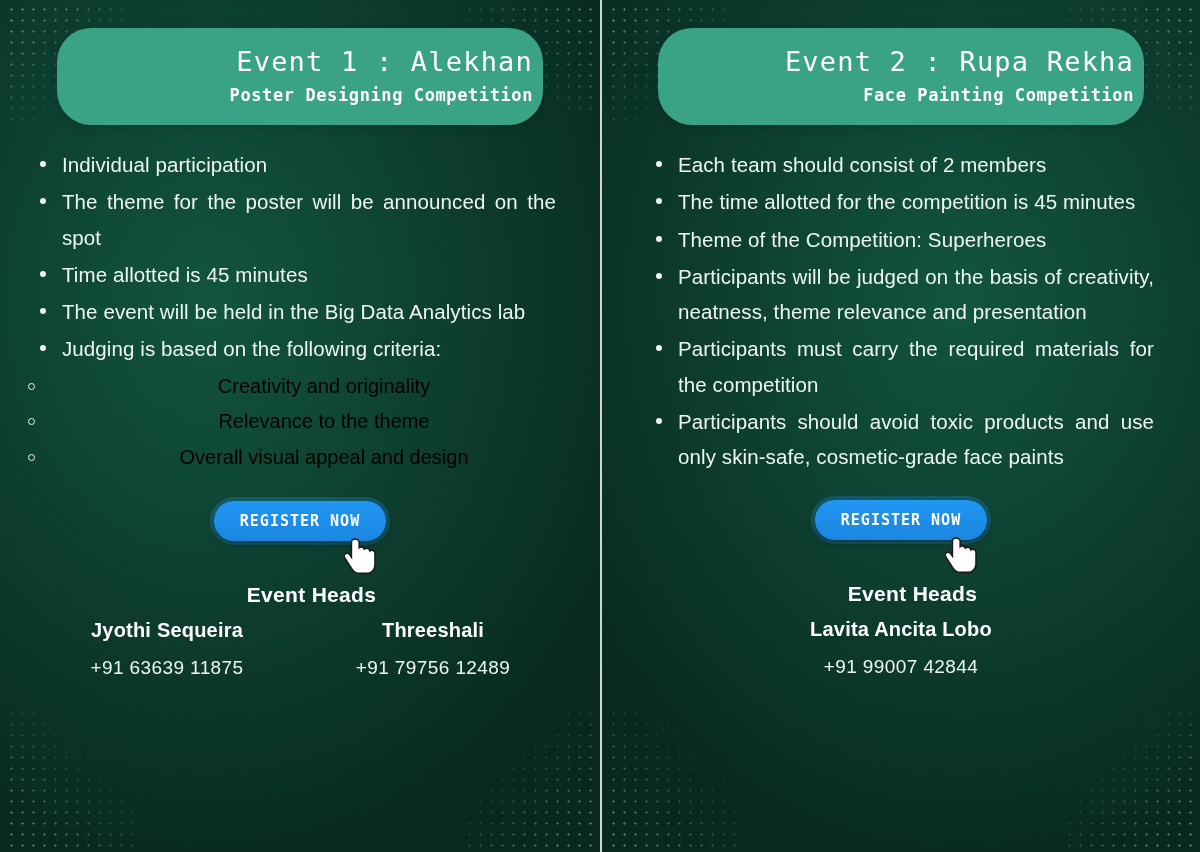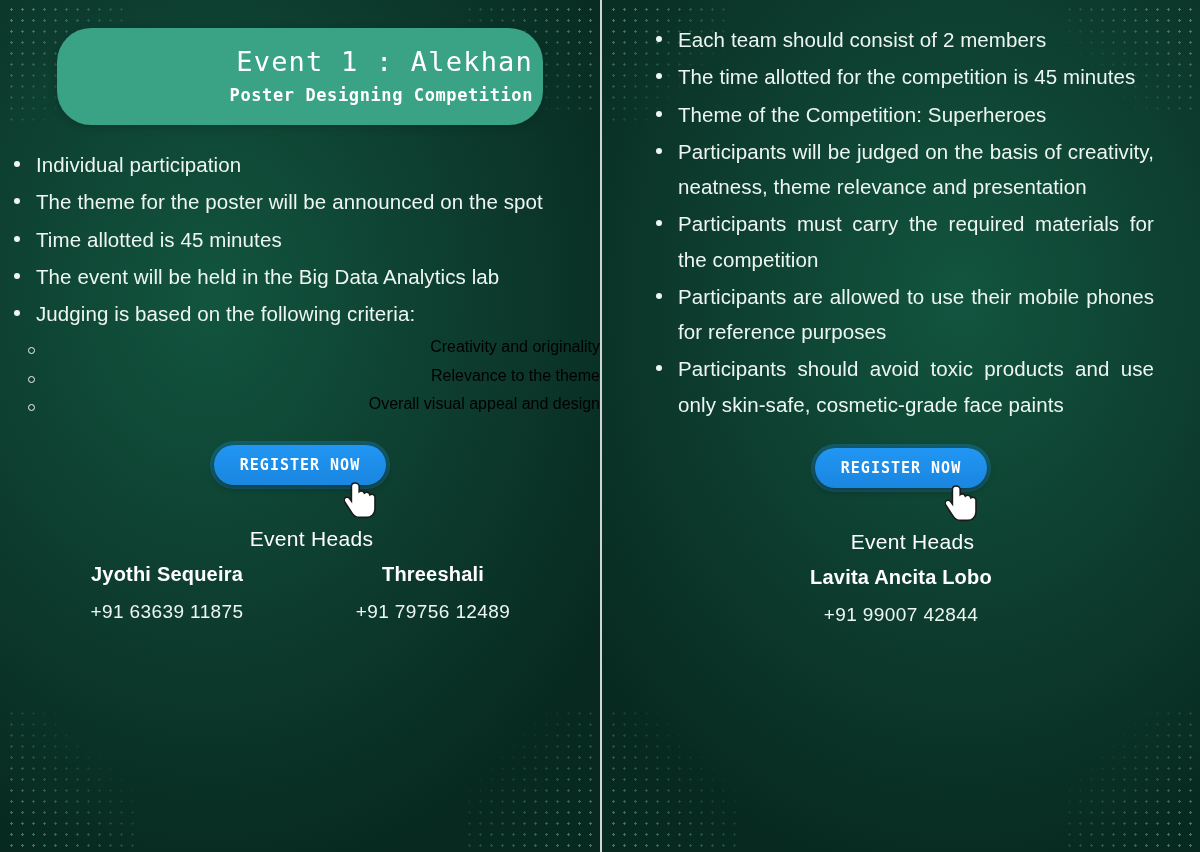--- a/index.html
+++ b/index.html
@@ -80,21 +80,21 @@
     margin-top: 8px;
     font-family: "DejaVu Sans Mono", monospace;
     font-size: 17px;
     letter-spacing: 0.6px;
     color: #ffffff;
     font-weight: 700;
   }
   ul.rules {
     list-style: none;
     margin: 22px 0 0 0;
-    padding: 0 44px 0 36px;
+    padding: 0 44px 0 62px;
     color: #eef6f2;
   }
   .panel-right ul.rules { padding: 0 46px 0 76px; }
   ul.rules > li {
     position: relative;
     font-size: 20.5px;
     line-height: 1.72;
     text-align: justify;
     margin-bottom: 2px;
     letter-spacing: 0.1px;
@@ -109,23 +109,23 @@
     border-radius: 50%;
     background: #eef6f2;
   }
   ul.sub {
     list-style: none;
     margin: 0;
     padding: 0 0 0 48px;
   }
   ul.sub > li {
     position: relative;
-    font-size: 16px;
+    font-size: 20px;
     line-height: 1.78;
-    text-align: right;
+    text-align: center;
   }
   ul.sub > li::before {
     content: "";
     position: absolute;
     left: -20px;
     top: 14px;
     width: 7px;
     height: 7px;
     border-radius: 50%;
     border: 1.6px solid #eef6f2;
@@ -159,21 +159,21 @@
     width: 36px;
     height: 40px;
     right: -6px;
     bottom: -22px;
     pointer-events: none;
   }
   .heads-title {
     text-align: center;
     color: #ffffff;
     font-size: 21px;
-    font-weight: 400;
+    font-weight: 700;
     margin-top: 28px;
     letter-spacing: 0.3px;
     padding-left: 23px;
   }
   .heads-row {
     display: flex;
     justify-content: center;
     margin-top: 12px;
     padding: 0 34px;
   }
@@ -243,28 +243,31 @@
       </div>
     </div>
   </div>
 
   <div class="panel panel-right">
     <div class="dots dots-tl"></div>
     <div class="dots dots-tr"></div>
     <div class="dots dots-bl"></div>
     <div class="dots dots-br"></div>
 
+    <div class="title-card">
+      <div class="title-main">Event 2 : Rupa Rekha</div>
+      <div class="title-sub">Face Painting Competition</div>
+    </div>
 
     <ul class="rules">
       <li>Each team should consist of 2 members</li>
       <li>The time allotted for the competition is 45 minutes</li>
       <li>Theme of the Competition: Superheroes</li>
       <li>Participants will be judged on the basis of creativity, neatness, theme relevance and presentation</li>
       <li>Participants must carry the required materials for the competition</li>
-      <li>Participants are allowed to use their mobile phones for reference purposes</li>
       <li>Participants should avoid toxic products and use only skin-safe, cosmetic-grade face paints</li>
     </ul>
 
     <div class="register-wrap">
       <button class="register-btn">REGISTER NOW</button>
       <svg class="cursor-icon" viewBox="0 0 36 40" style="left:50%; margin-left:44px;">
         <path d="M11 2 C8.8 2 7.4 3.6 7.4 5.6 L7.4 20 L5.6 17.6 C4.4 16 2.2 15.8 1 17 C-0.1 18.1 -0.1 19.8 0.9 21.2 L8.2 32.4 C9.8 34.9 12.6 36.4 15.6 36.4 L22.6 36.4 C27.3 36.4 31 32.7 31 28.1 L31 16.4 C31 14.6 29.7 13.2 27.9 13.2 C27.1 13.2 26.4 13.5 25.9 13.9 C25.6 12.4 24.3 11.3 22.7 11.3 C21.8 11.3 21 11.7 20.4 12.2 C20 10.9 18.8 10 17.3 10 C16.5 10 15.8 10.2 15.2 10.7 L15.2 5.6 C15.2 3.6 13.3 2 11 2 Z" fill="#ffffff" stroke="#1a1a1a" stroke-width="1.6"></path>
       </svg>
     </div>
 

